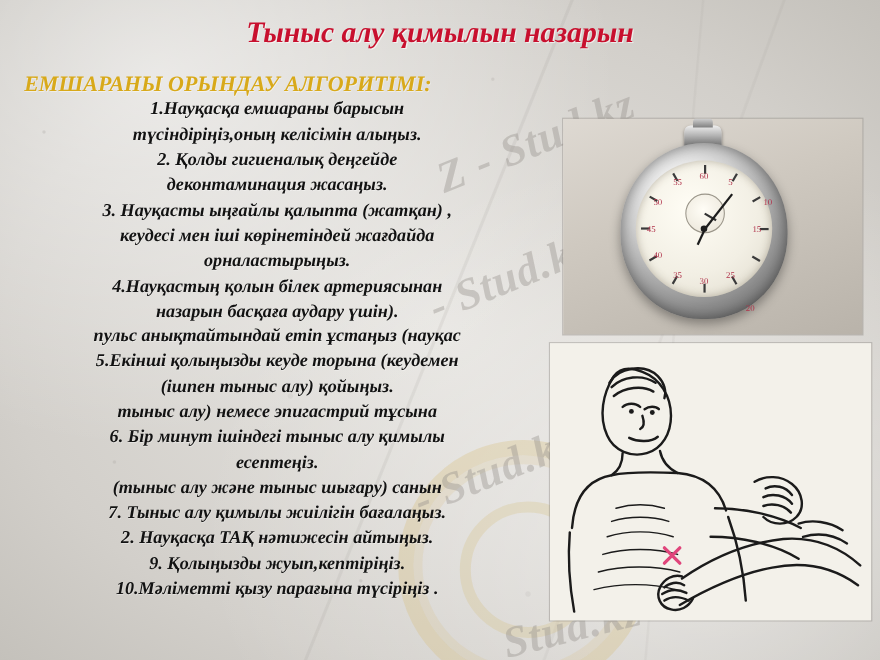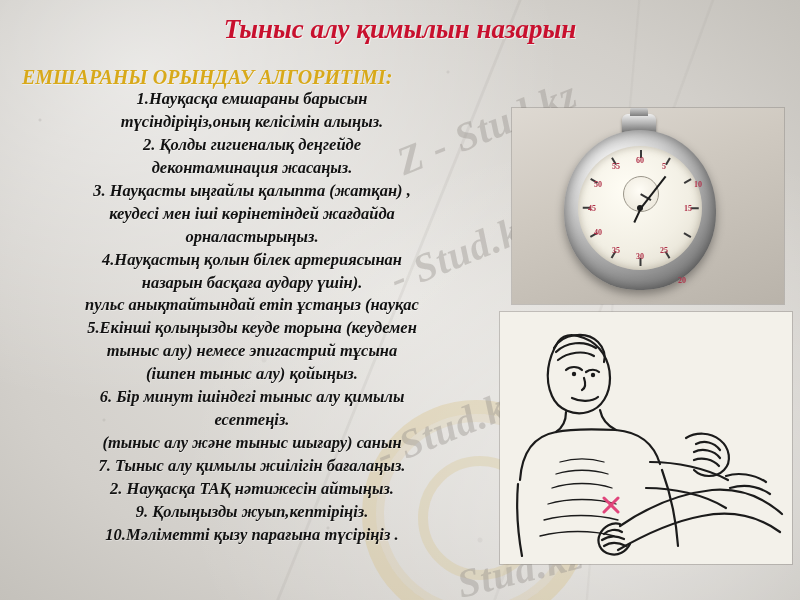--- a/index.html
+++ b/index.html
@@ -136,21 +136,20 @@
   
   .photo-stopwatch {
     position: absolute;
     left: 512px;
     top: 108px;
     width: 272px;
     height: 196px;
     background: linear-gradient(160deg, #ded9d2 0%, #cfc9c0 40%, #b9b3aa 100%);
     overflow: hidden;
     box-shadow: 0 0 0 1px rgba(120,115,108,0.35);
-    font-weight: bold;
   }
   .sw-body {
     position: absolute;
     left: 52px;
     top: 22px;
     width: 152px;
     height: 160px;
     border-radius: 50% 50% 48% 48%;
     background: radial-gradient(circle at 35% 28%, #ffffff 0%, #cfcfcf 35%, #8e8e8e 70%, #5d5d5d 100%);
     box-shadow: inset 0 0 14px rgba(0,0,0,0.45), 0 4px 10px rgba(0,0,0,0.35);
@@ -284,22 +283,22 @@
     <div class="step">түсіндіріңіз,оның келісімін алыңыз.</div>
     <div class="step">2. Қолды гигиеналық деңгейде</div>
     <div class="step">деконтаминация жасаңыз.</div>
     <div class="step">3. Науқасты ыңғайлы қалыпта (жатқан) ,</div>
     <div class="step">кеудесі мен іші көрінетіндей жағдайда</div>
     <div class="step">орналастырыңыз.</div>
     <div class="step">4.Науқастың қолын білек артериясынан</div>
     <div class="step">назарын басқаға аудару үшін).</div>
     <div class="step">пульс анықтайтындай етіп ұстаңыз (науқас</div>
     <div class="step">5.Екінші қолыңызды кеуде торына (кеудемен</div>
+    <div class="step">(ішпен тыныс алу) қойыңыз.</div>
     <div class="step">тыныс алу) немесе эпигастрий тұсына</div>
-    <div class="step">(ішпен тыныс алу) қойыңыз.</div>
     <div class="step">6. Бір минут ішіндегі тыныс алу қимылы</div>
     <div class="step">есептеңіз.</div>
     <div class="step">(тыныс алу және тыныс шығару) санын</div>
     <div class="step">7. Тыныс алу қимылы жиілігін бағалаңыз.</div>
     <div class="step">2. Науқасқа ТАҚ нәтижесін айтыңыз.</div>
     <div class="step">9. Қолыңызды жуып,кептіріңіз.</div>
     <div class="step">10.Мәліметті қызу парағына түсіріңіз .</div>
   </div>
 
   <div class="photo-stopwatch">

